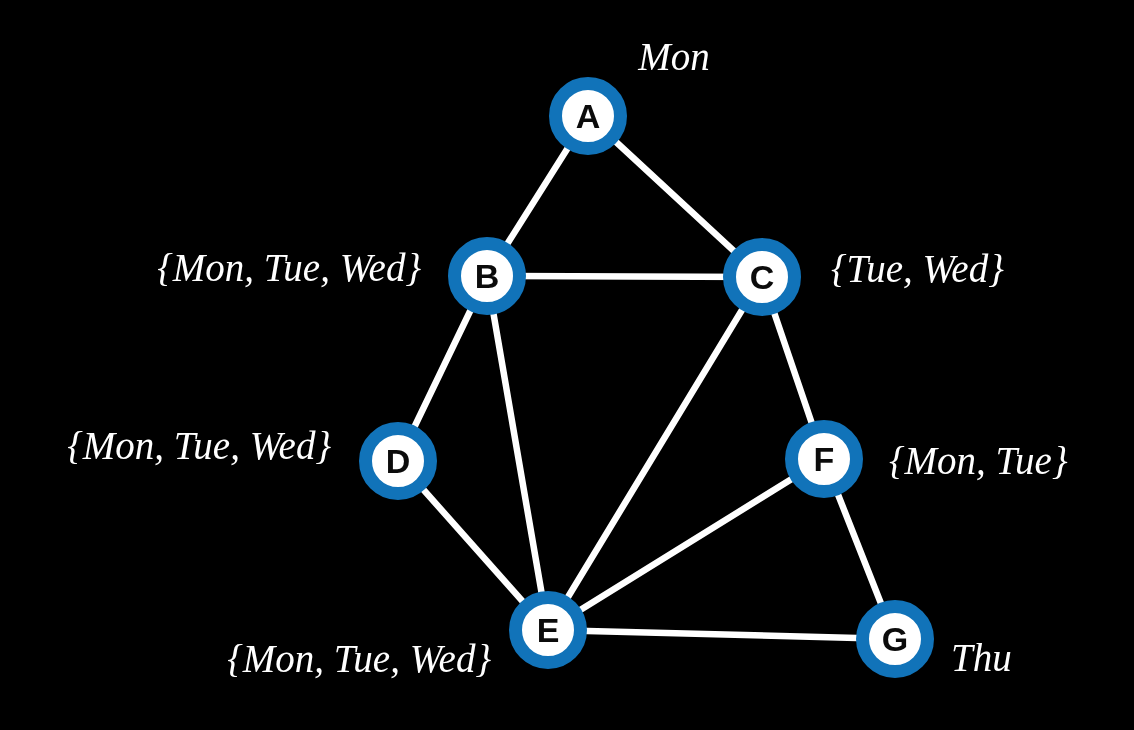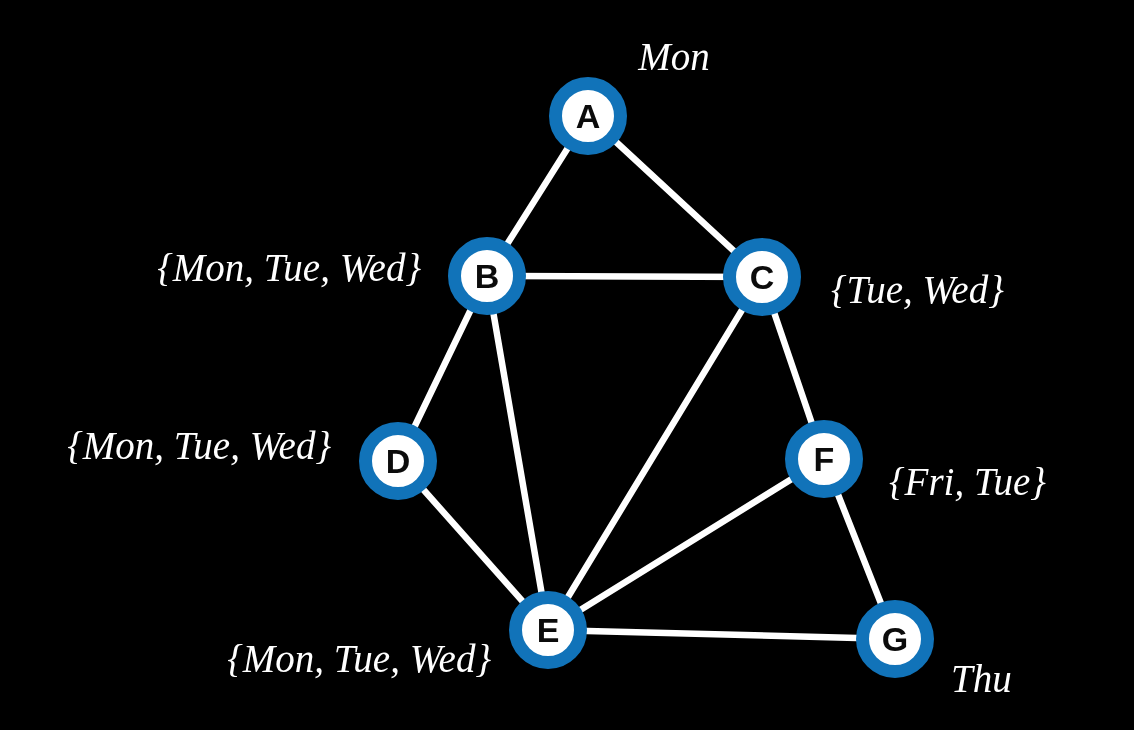--- a/index.html
+++ b/index.html
@@ -50,21 +50,21 @@
   .domain-label{
     position:absolute;
     color:var(--label-text);
     font-style:italic;
     font-size:39px;
     line-height:1;
     white-space:nowrap;
   }
   .anchor-mid{transform:translate(-50%,-50%);}
   .anchor-end{transform:translate(-100%,-50%);}
-  .anchor-start{transform:translate(0,-50%);margin-top:21px;}
+  .anchor-start{transform:translate(0,-50%);}
 </style>
 </head>
 <body>
 
 <div class="canvas">
 
   <svg class="edge-layer" width="1134" height="730" viewBox="0 0 1134 730">
     <line class="edge" x1="588" y1="116" x2="487" y2="276"></line>
     <line class="edge" x1="588" y1="116" x2="762" y2="277"></line>
     <line class="edge" x1="487" y1="276" x2="762" y2="277"></line>
@@ -98,16 +98,16 @@
   </div>
   <div class="node" style="left:895px;top:639px">
     <span class="letter">G</span>
   </div>
 
   <div class="domain-label anchor-mid" style="left:674px;top:56px">Mon</div>
   <div class="domain-label anchor-end" style="left:421px;top:267px">{Mon, Tue, Wed}</div>
   <div class="domain-label anchor-start" style="left:831px;top:268px">{Tue, Wed}</div>
   <div class="domain-label anchor-end" style="left:331px;top:445px">{Mon, Tue, Wed}</div>
   <div class="domain-label anchor-end" style="left:491px;top:658px">{Mon, Tue, Wed}</div>
-  <div class="domain-label anchor-start" style="left:889px;top:460px">{Fri, Tue}</div>
+  <div class="domain-label anchor-start" style="left:889px;top:460px">{Mon, Tue}</div>
   <div class="domain-label anchor-start" style="left:951px;top:657px">Thu</div>
 
 </div>
 
 </body></html>

